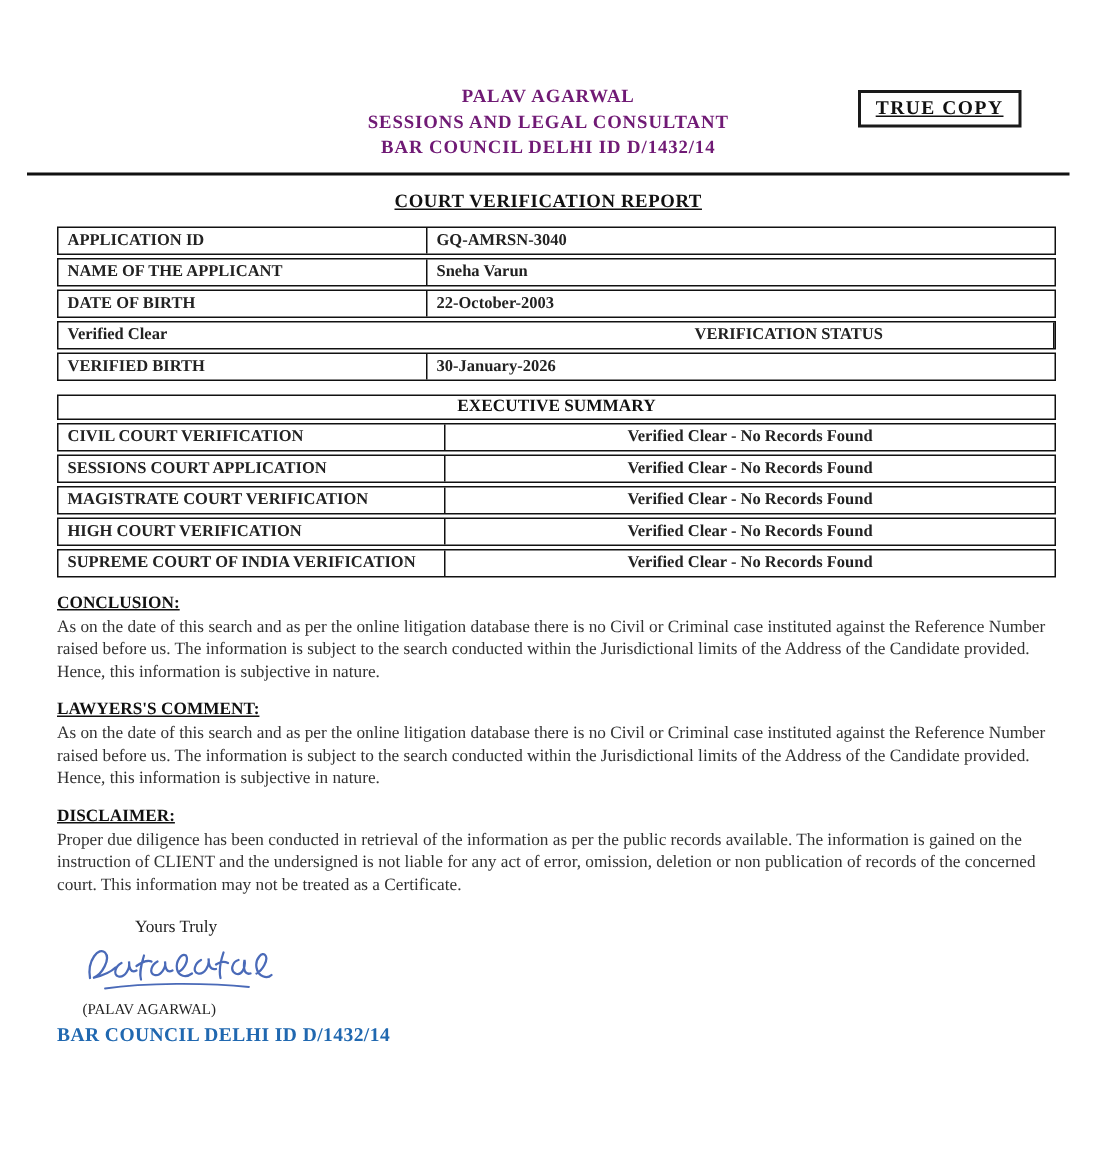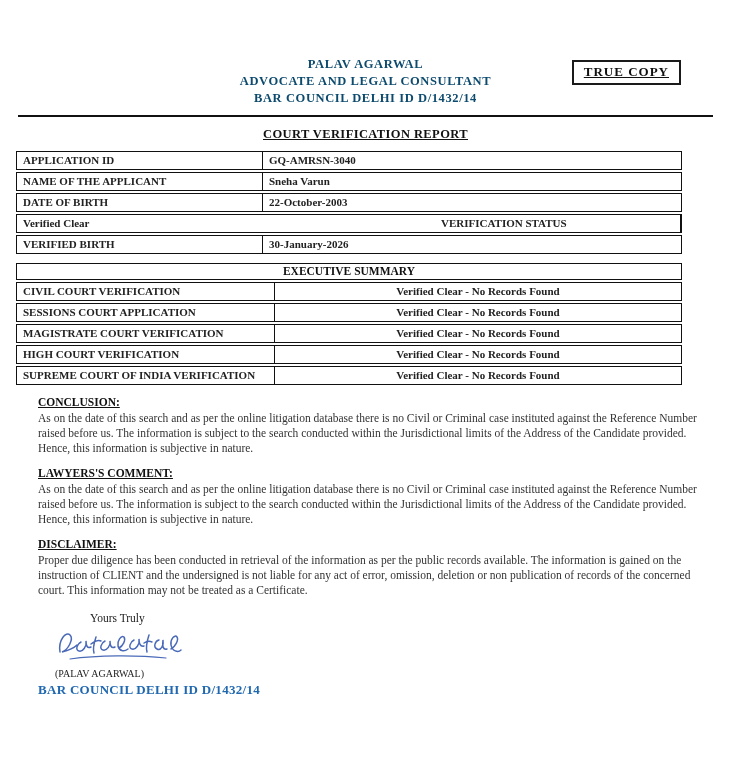--- a/index.html
+++ b/index.html
@@ -7,38 +7,38 @@
     width:731px;
     height:772px;
     background:#ffffff;
     overflow:hidden;
     font-family:"Liberation Serif", serif;
     color:#222;
   }
   .page{position:relative;width:731px;height:772px;}
 
   
-  .letterhead{padding-top:56px;text-align:center;color:#0c4a6e;}
+  .letterhead{padding-top:56px;text-align:center;color:#701a75;}
   .letterhead div{font-weight:bold;font-size:12.5px;letter-spacing:0.6px;line-height:17px;}
   .stamp{
     position:absolute;top:60px;right:50px;
     border:2px solid #1a1a1a;padding:2px 10px 3px 10px;
     font-weight:bold;font-size:13px;letter-spacing:1px;color:#111;
     text-decoration:underline;
   }
   .rule{border:none;border-top:2px solid #111;margin:8px 18px 0 18px;}
 
   
   .report-title{
     text-align:center;font-weight:bold;font-size:12.5px;
     text-decoration:underline;margin-top:10px;letter-spacing:0.4px;color:#111;
   }
 
   
-  .tbl{margin:9px 27px 0 16px;width:666px;}
+  .tbl{margin:9px 27px 0 38px;width:666px;}
   .trow{display:flex;border:1px solid #111;margin-bottom:2px;background:#fff;}
   .tcell{font-size:11px;padding:2px 6px;line-height:13px;}
   .tcell.label{width:233px;font-weight:bold;border-right:1px solid #111;flex-shrink:0;}
   .tcell.value{flex:1;font-weight:bold;}
   .trow.tall{height:42px;}
   .trow.tall .tcell{align-self:stretch;}
   .exec-head{
     border:1px solid #111;text-align:center;font-weight:bold;
     font-size:11.5px;padding:1px 0 2px 0;margin-bottom:2px;color:#111;
   }
@@ -61,21 +61,21 @@
 </style>
 </head>
 <body>
 
 <div class="page">
 
   <div class="stamp">TRUE COPY</div>
 
   <div class="letterhead">
     <div>PALAV AGARWAL</div>
-    <div>ADVOCATE AND LEGAL CONSULTANT</div>
+    <div>SESSIONS AND LEGAL CONSULTANT</div>
     <div>BAR COUNCIL DELHI ID D/1432/14</div>
   </div>
   <hr class="rule">
 
   <div class="report-title">COURT VERIFICATION REPORT</div>
 
   <div class="tbl">
     <div class="trow">
       <div class="tcell label">APPLICATION ID</div>
       <div class="tcell value">GQ-AMRSN-3040</div>

